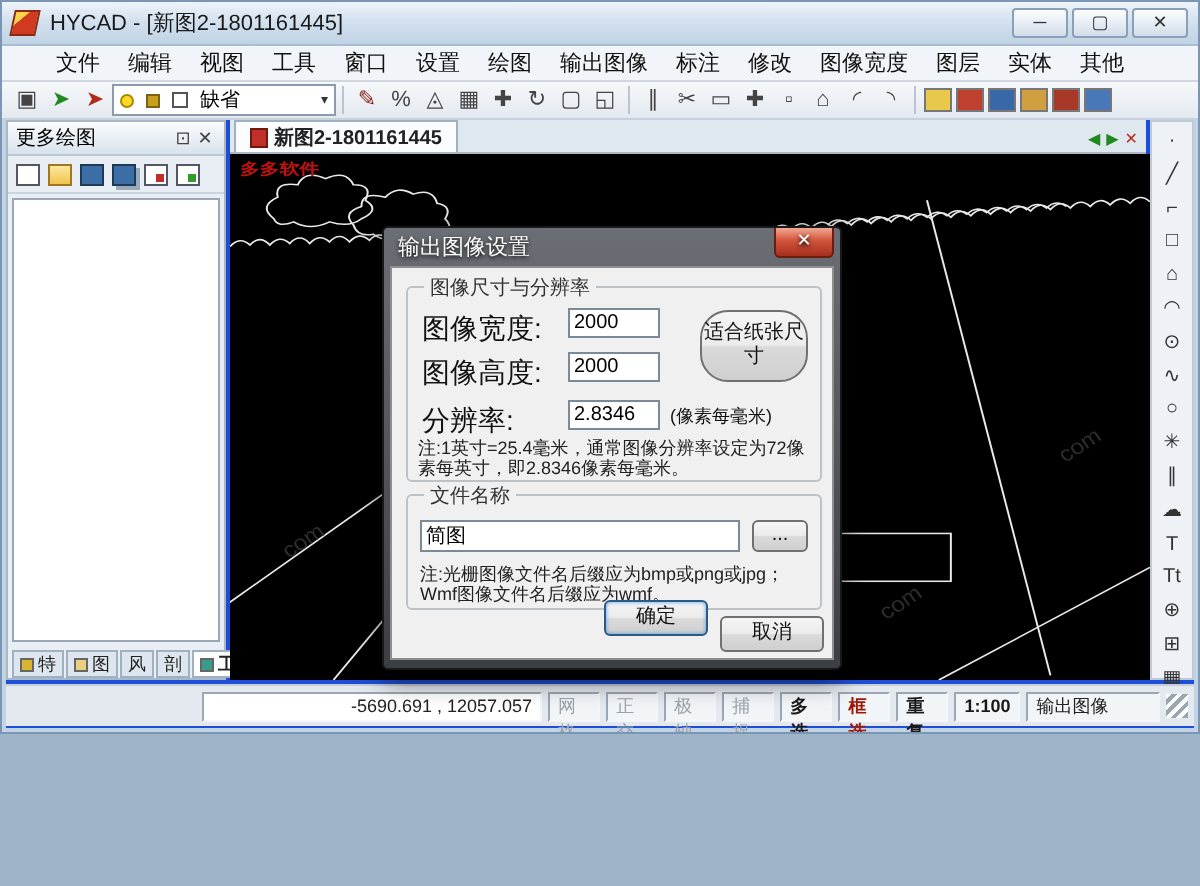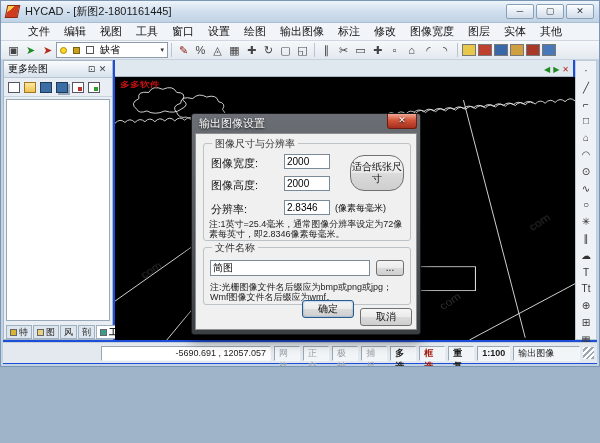--- a/index.html
+++ b/index.html
@@ -87,21 +87,21 @@
   .dlg-titlebar { height:19px; display:flex; align-items:center; color:#fff; font-size:11px;
     padding-left:4px; text-shadow:0 1px 2px #000; }
   .dlg-close { margin-left:auto; width:30px; height:15px; align-self:flex-start;
     background:linear-gradient(#f2a893,#d2543a 45%,#a52f1e); border:1px solid #6d1c10;
     border-top:none; border-radius:0 0 3px 3px; color:#fff; text-align:center; line-height:13px; font-size:9px; }
   .dlg-client { position:relative; background:#f0f0f0; height:197px; border:1px solid #8e8e8e; }
   .grp { position:absolute; border:1px solid #bdc2c7; border-radius:3px; }
   .grp-legend { position:absolute; top:-7px; left:8px; background:#f0f0f0; padding:0 3px; font-size:10px; color:#333; }
   .grp1 { left:7px; top:9px; width:208px; height:98px; }
   .grp2 { left:7px; top:113px; width:208px; height:58px; }
-  .dlbl { position:absolute; font-size:11px; color:#111; }
+  .dlbl { position:absolute; font-size:14px; color:#111; }
   .dinput { position:absolute; border:1px solid #7a8a99; background:#fff; font-size:10px; padding:0 2px;
     font-family:"Liberation Sans","DejaVu Sans",sans-serif; }
   .note { position:absolute; font-size:9px; line-height:10px; color:#222; }
   .w7btn { position:absolute; border:1px solid #707070; border-radius:3px; color:#111;
     background:linear-gradient(#f5f5f5,#ebebeb 48%,#dadada 52%,#cfcfcf); font-size:10px; text-align:center; }
   .fit-btn { left:146px; top:11px; width:54px; height:36px; line-height:12px; padding-top:5px;border-radius:14px; }
   .browse-btn { left:172px; top:12px; width:28px; height:16px; line-height:13px; }
   .ok-btn { left:106px; top:166px; width:52px; height:18px; line-height:15px;
     border-color:#2a5a8a; box-shadow:0 0 2px #5a9ade inset; }
   .cancel-btn { left:164px; top:174px; width:52px; height:18px; line-height:15px; }
@@ -211,20 +211,24 @@
           <span>剖</span>
         </span>
       <span class="dock-tab active">
           <span class="mini-sq" style="background:#3a9d8a"></span>
           <span>工</span>
         </span>
     </div>
   </div>
 
   <div class="tabbar">
+    <span class="doc-tab">
+      <span class="doc-ic"></span>
+      <span>新图2-1801161445</span>
+    </span>
     <span class="tab-nav">
       <span class="g-green">◀</span>
       <span class="g-green">▶</span>
       <span class="g-red">✕</span>
     </span>
   </div>
 
   <div class="canvas">
     <svg viewBox="0 0 462 341" preserveAspectRatio="none">
       <g stroke="#e9e9e9" stroke-width="1" fill="none">

